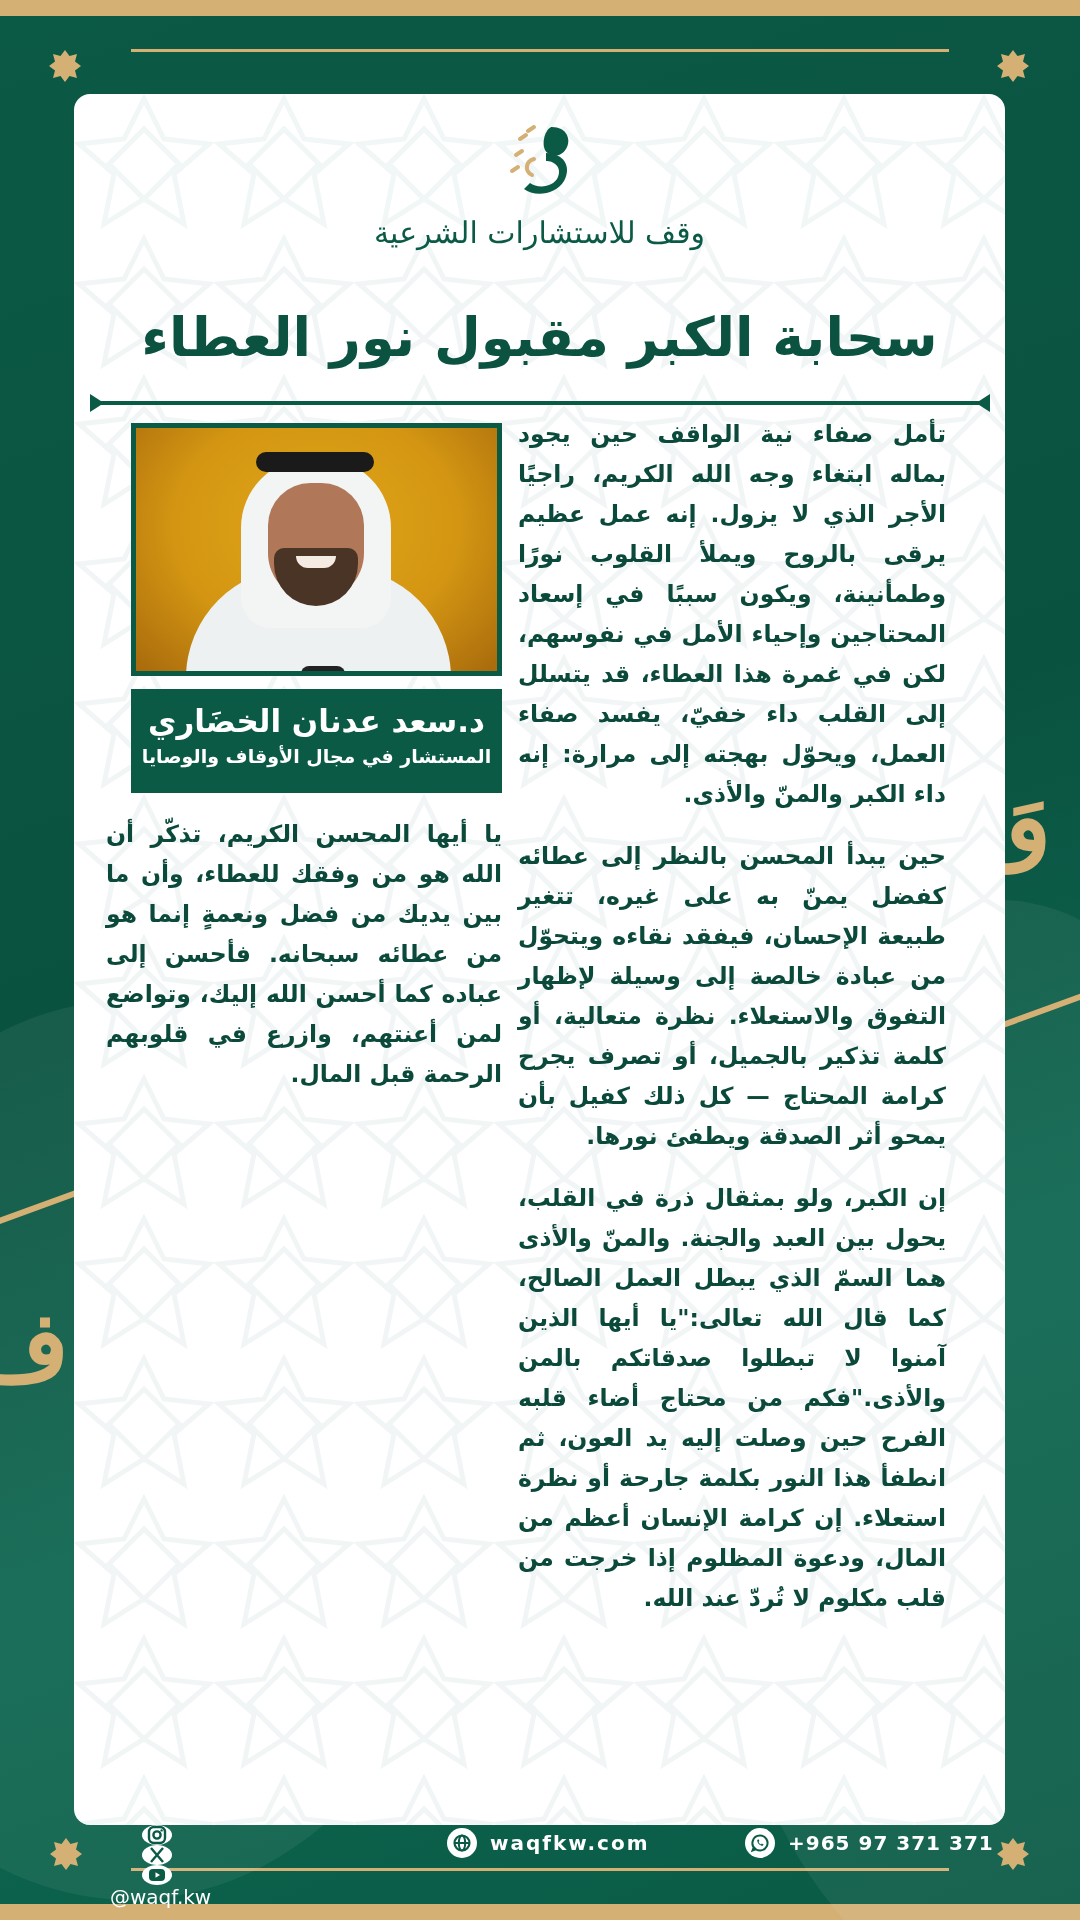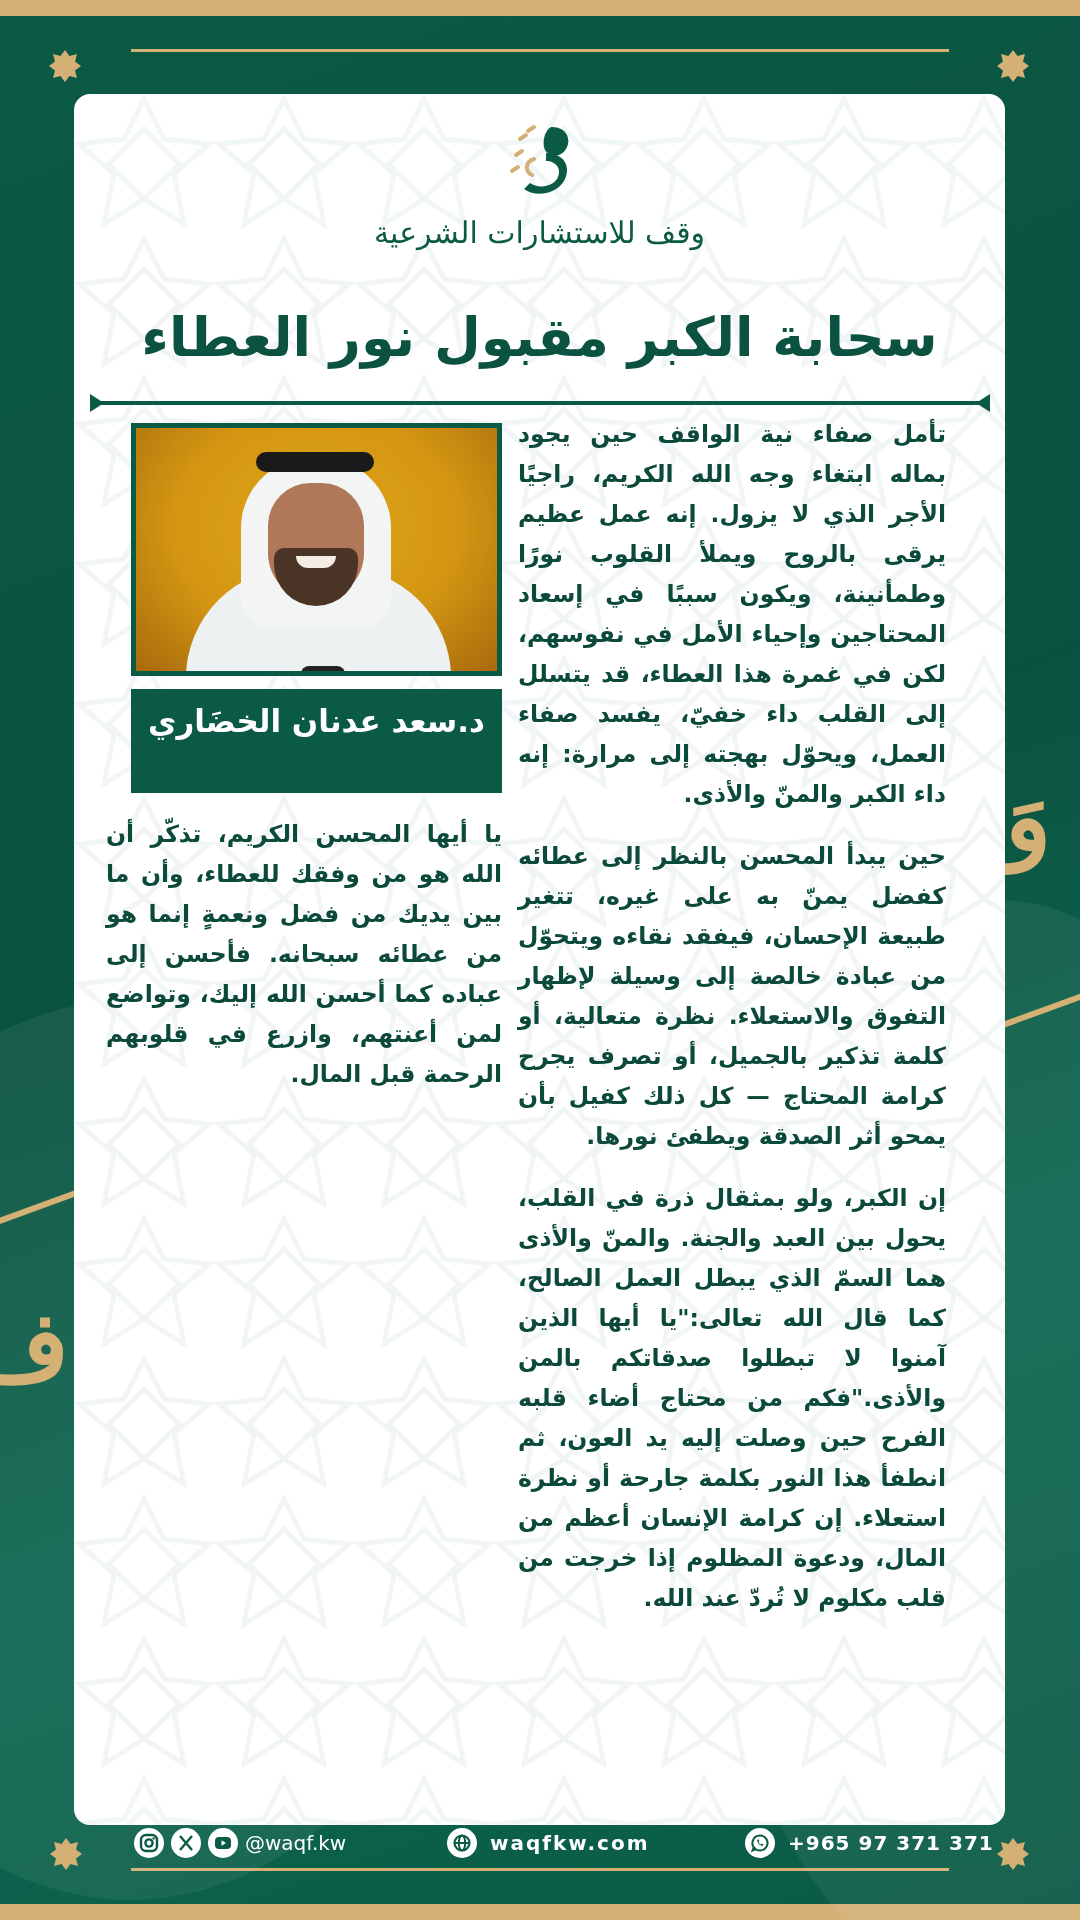--- a/index.html
+++ b/index.html
@@ -140,28 +140,29 @@
       <div class="face"></div>
       <div class="beard"></div>
       <div class="smile"></div>
       <div class="agal"></div>
       <div class="mic"></div>
     </div>
   </div>
 
   <div class="name-box">
     <div class="name">د.سعد عدنان الخضَاري</div>
+    <div class="role">المستشار في مجال الأوقاف والوصايا</div>
   </div>
 
   <div class="col left">
     <p>يا أيها المحسن الكريم، تذكّر أن الله هو من وفقك للعطاء، وأن ما بين يديك من فضل ونعمةٍ إنما هو من عطائه سبحانه. فأحسن إلى عباده كما أحسن الله إليك، وتواضع لمن أعنتهم، وازرع في قلوبهم الرحمة قبل المال.</p>
   </div>
 </div>
 
-<div class="footer" style="left:134px;">
+<div class="footer" style="left:110px;flex-direction:column;">
   <span class="ico">
     <svg viewBox="0 0 20 20">
         <rect x="2" y="2" width="16" height="16" rx="5" fill="none" stroke="#0b5a45" stroke-width="2.4"></rect>
         <circle cx="10" cy="10" r="3.6" fill="none" stroke="#0b5a45" stroke-width="2.4"></circle>
         <circle cx="14.6" cy="5.4" r="1.2" fill="#0b5a45"></circle>
       </svg>
   </span>
   <span class="ico">
     <svg viewBox="0 0 20 20">
         <path d="M4,3 L16,17 M16,3 L4,17" stroke="#0b5a45" stroke-width="2.4"></path>

